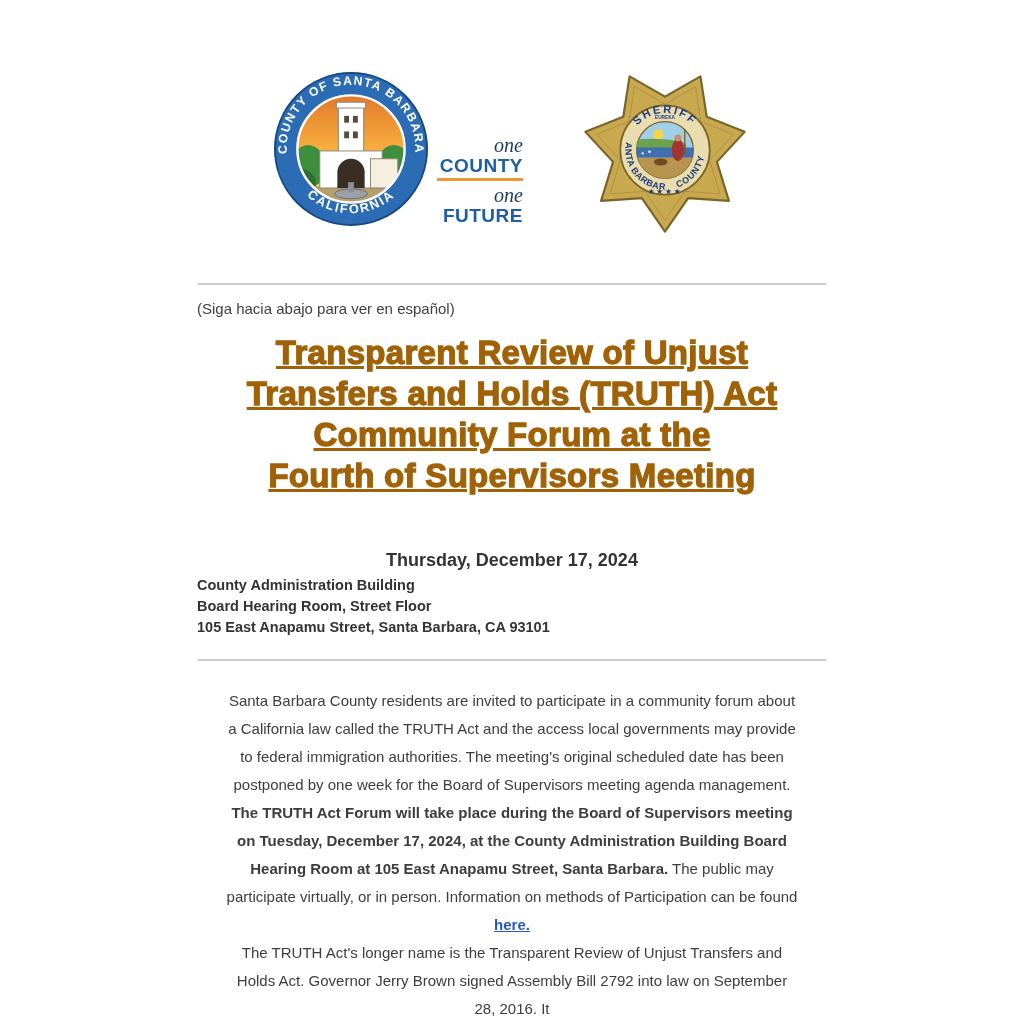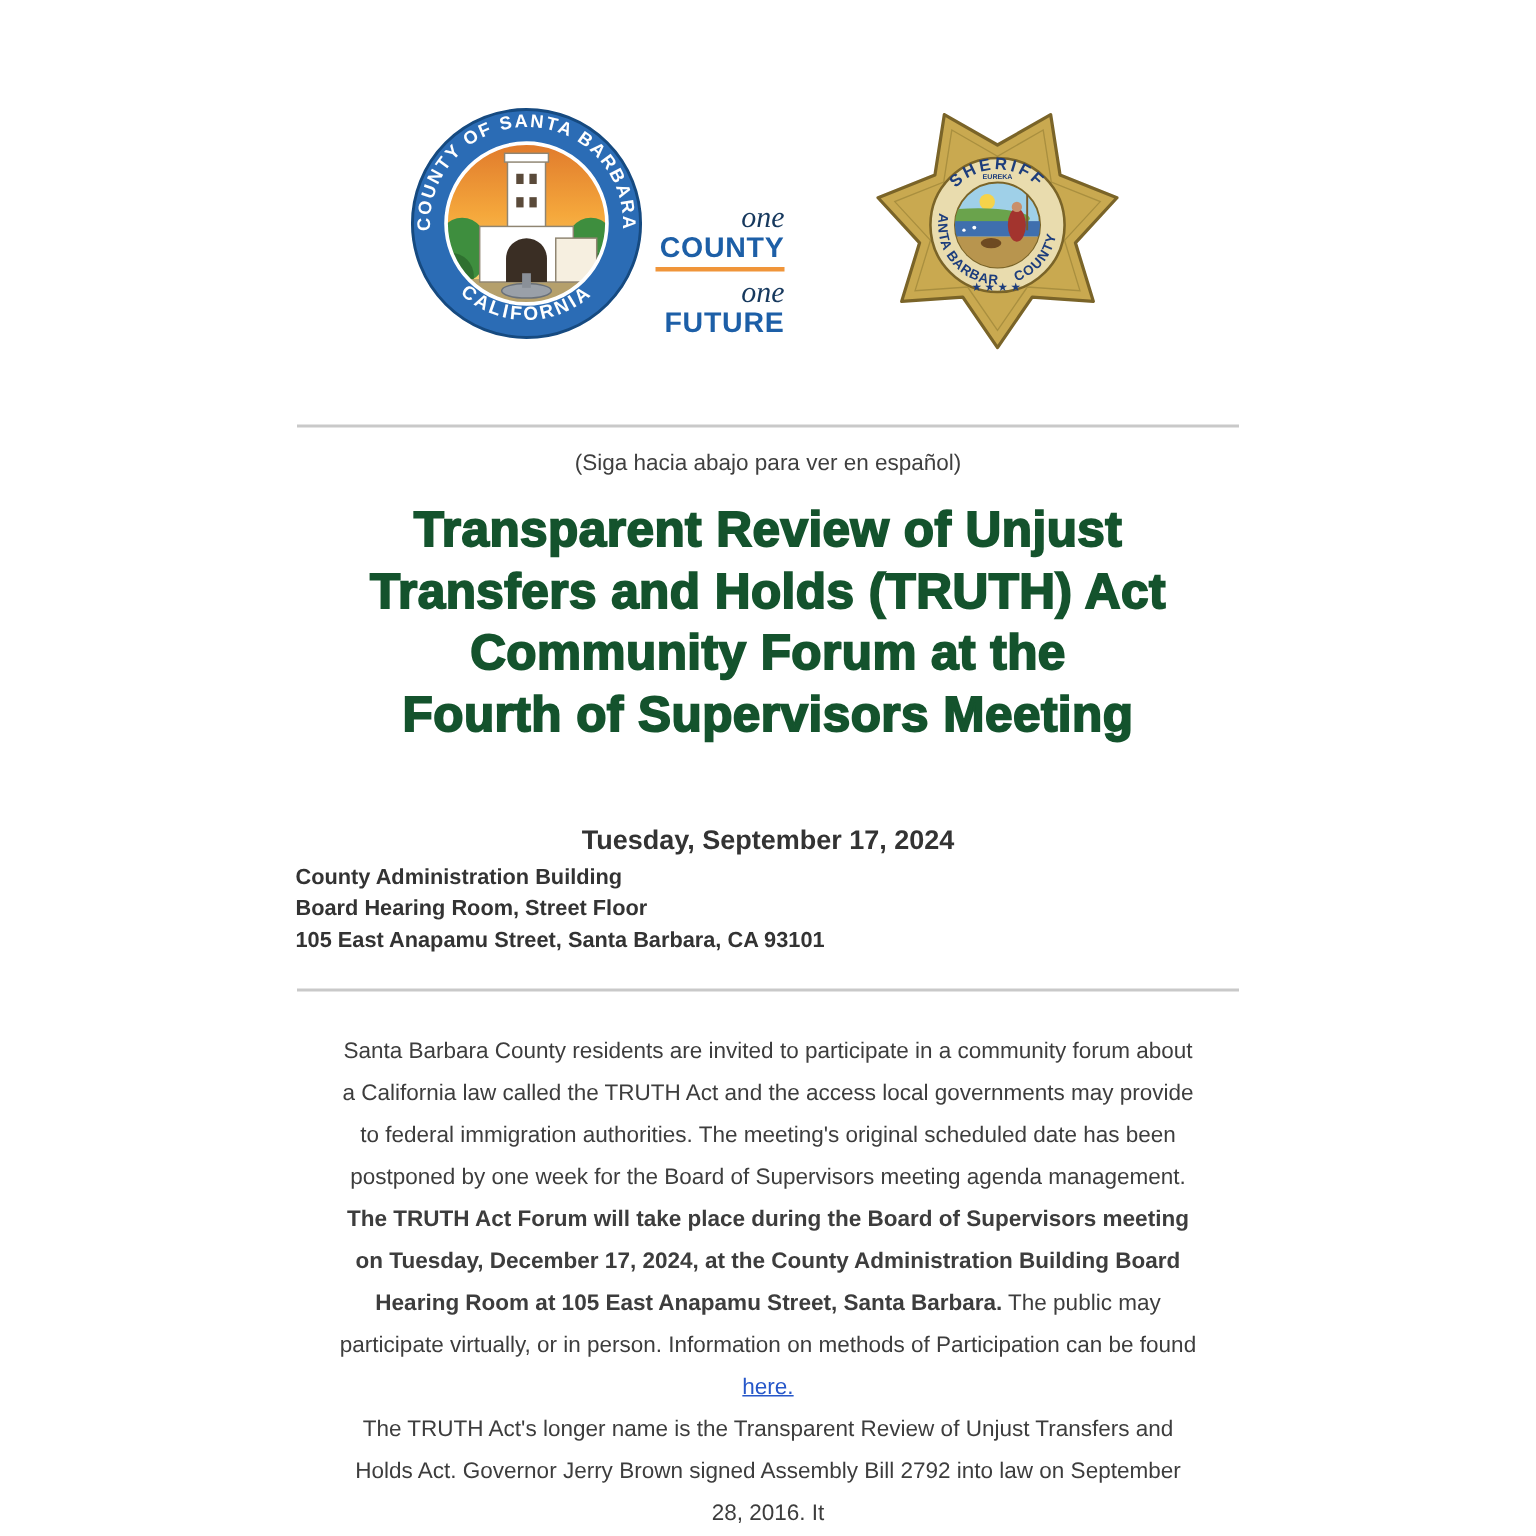--- a/index.html
+++ b/index.html
@@ -32,47 +32,47 @@
   
   .rule {
     border: none; border-top: 2px solid #c9c9c9;
     width: 628px; margin: 0 auto;
   }
   .rule-1 { margin-top: 45px; }
   .rule-2 { margin-top: 21px; }
 
   
   .spanish-note {
-    text-align: center; font-size: 15px; color: #3f3f3f;
+    font-size: 15px; color: #3f3f3f;
     margin-top: 14px; line-height: 20px;
   }
   .headline {
     text-align: center; margin-top: 13px;
     font-size: 33px; font-weight: bold; line-height: 41px;
     letter-spacing: 0.3px;
     -webkit-text-stroke-width: 1.3px;
   }
-  .headline-line { color: #14532d; }
+  .headline-line { color: #a16207; text-decoration: underline; }
   .headline-highlight { }
 
   .date-line {
     text-align: center; font-weight: bold; font-size: 18px;
     color: #333333; margin-top: 52px; line-height: 24px;
   }
   .venue { text-align: left; font-weight: bold; font-size: 14.5px;
     color: #333333; line-height: 21px; margin-top: 3px; }
 
   
   .body-text {
     width: 572px; margin: 26px auto 0 auto;
     text-align: center; font-size: 15px; line-height: 28px; color: #3d3d3d;
   }
   .body-text p { margin: 0; }
   .bold { font-weight: bold; }
-  .link { font-weight: normal; text-decoration: underline; cursor: pointer; }
+  .link { font-weight: bold; text-decoration: underline; cursor: pointer; }
 
   svg text { font-family: "Liberation Sans", sans-serif; }
 </style>
 </head>
 <body>
 
 <div class="content">
 
   <div class="logos">
 
@@ -174,21 +174,21 @@
 
   <div class="spanish-note">(Siga hacia abajo para ver en español)</div>
 
   <div class="headline">
     <div class="headline-line">Transparent Review of Unjust</div>
     <div class="headline-line">Transfers and Holds (TRUTH) Act</div>
     <div class="headline-line">Community Forum at the</div>
     <div class="headline-line">Fourth of Supervisors Meeting</div>
   </div>
 
-  <div class="date-line">Tuesday, September 17, 2024</div>
+  <div class="date-line">Thursday, December 17, 2024</div>
   <div class="venue">
     <div>County Administration Building</div>
     <div>Board Hearing Room, Street Floor</div>
     <div>105 East Anapamu Street, Santa Barbara, CA 93101</div>
   </div>
 
   <hr class="rule rule-2">
 
   <div class="body-text">
     <p>Santa Barbara County residents are invited to participate in a community forum about a California law called the TRUTH Act and the access local governments may provide to federal immigration authorities. The meeting's original scheduled date has been postponed by one week for the Board of Supervisors meeting agenda management.</p>

